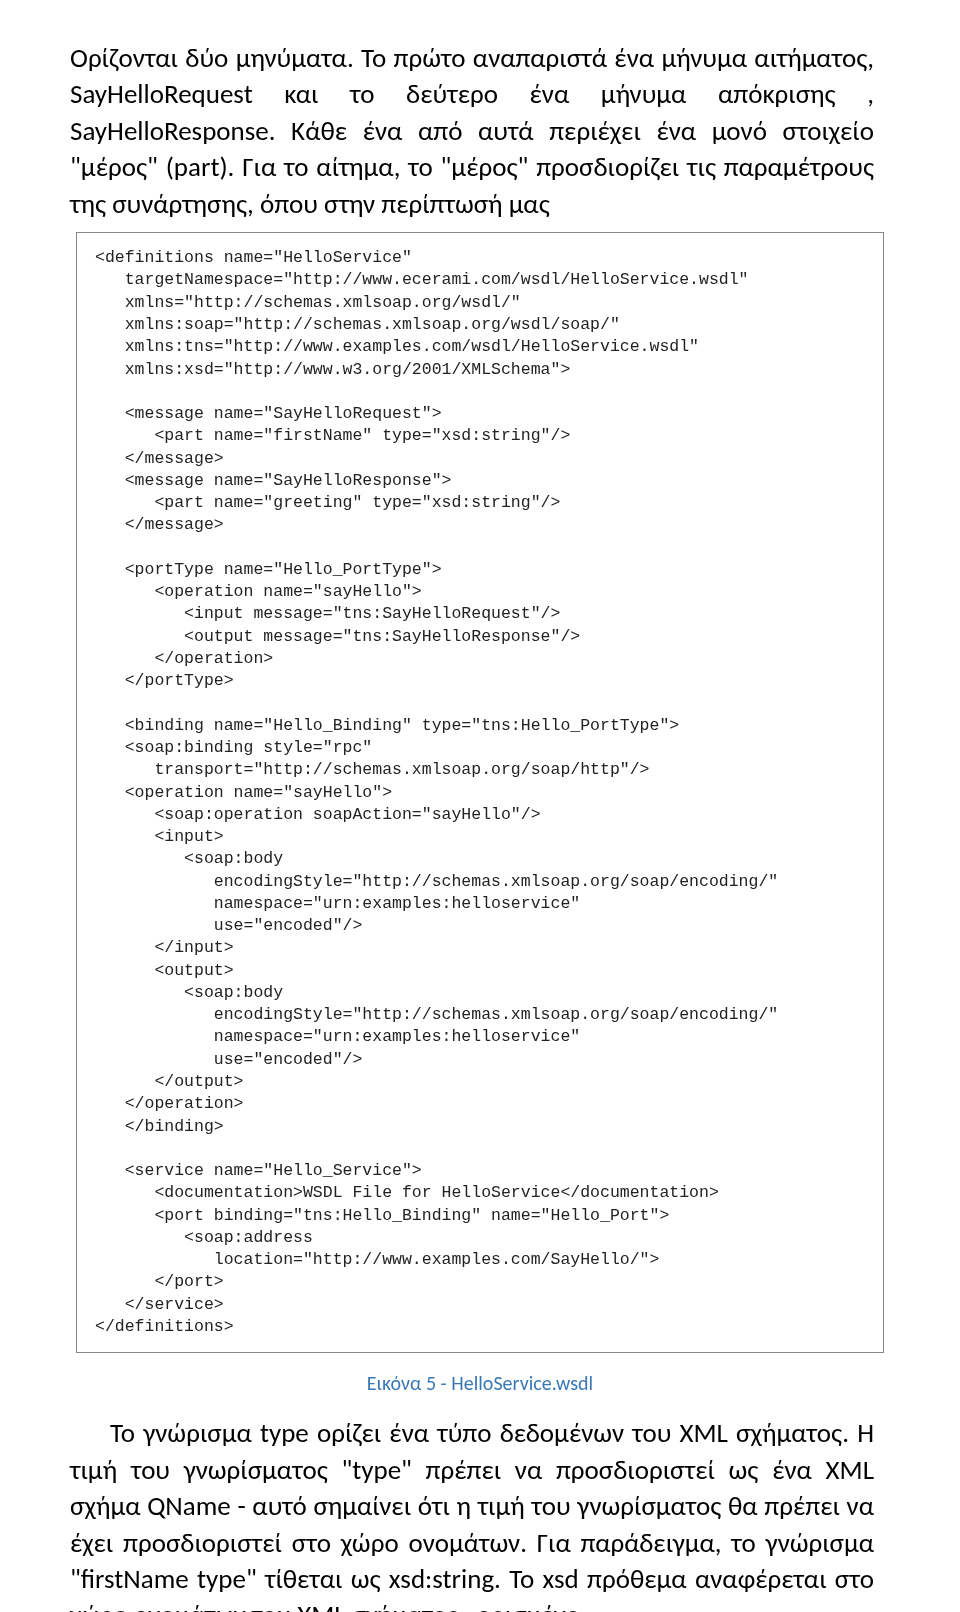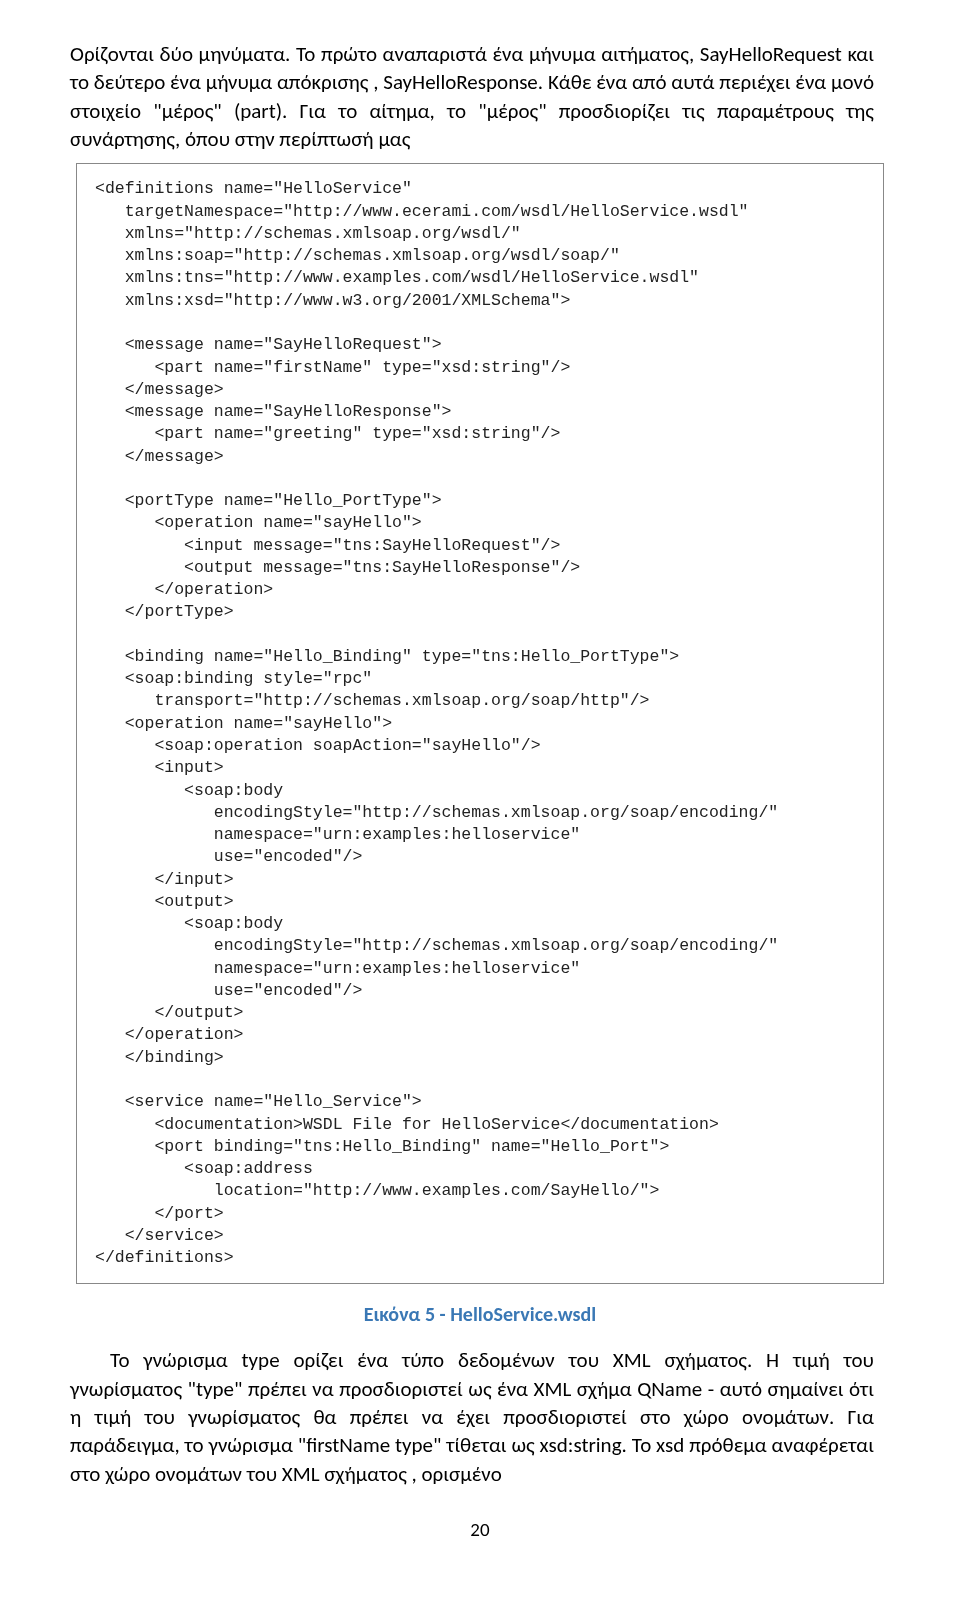--- a/index.html
+++ b/index.html
@@ -7,21 +7,21 @@
     padding: 0;
     background: #ffffff;
     font-family: Calibri, Arial, sans-serif;
     color: #000000;
     width: 960px;
   }
   .page {
     padding: 40px 70px 30px 70px;
   }
   .paragraph {
-    font-size: 21px;
+    font-size: 27px;
     line-height: 1.35;
     text-align: justify;
     margin: 0 16px 8px 0;
   }
   .indent {
     text-indent: 40px;
   }
   .code-box {
     border: 1px solid #888888;
     padding: 14px 18px 14px 18px;
@@ -30,21 +30,21 @@
     font-size: 16.5px;
     line-height: 1.35;
     white-space: pre;
     color: #222222;
     overflow: hidden;
   }
   .figure-caption {
     text-align: center;
     color: #3a78b5;
     font-size: 20px;
-    font-weight: bold;
+    font-weight: normal;
     margin: 14px 0 20px 0;
   }
   .page-number {
     text-align: center;
     font-size: 19px;
     margin-top: 30px;
   }
 </style>
 </head>
 <body>

